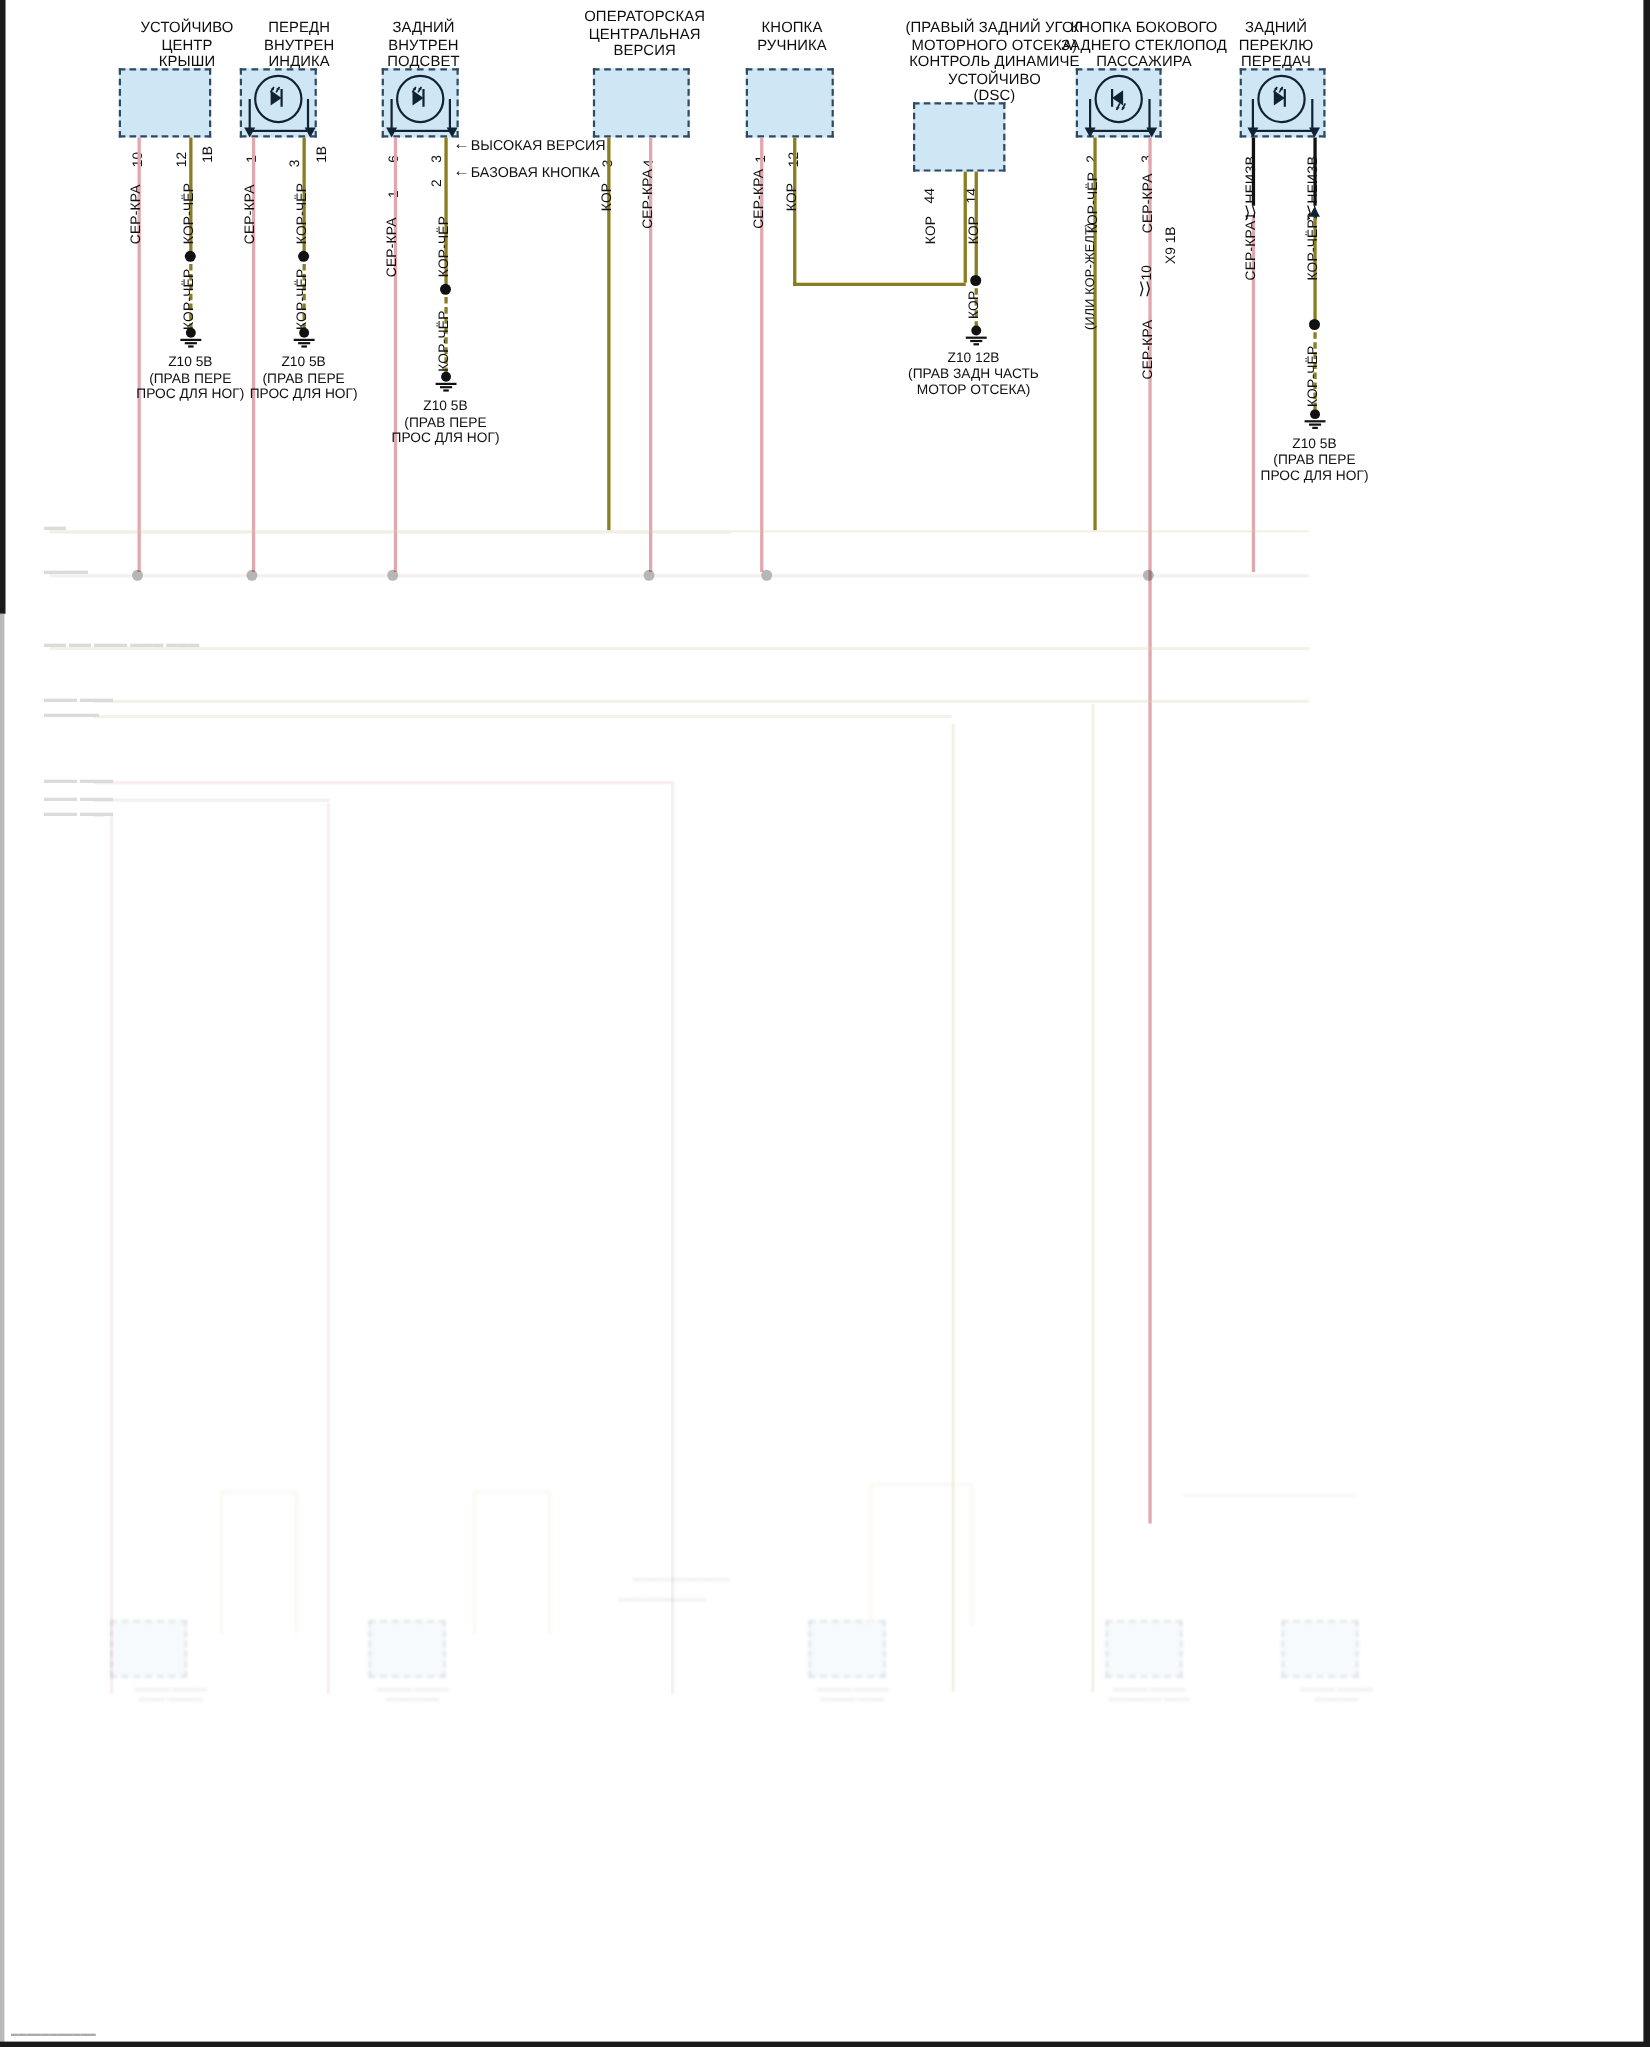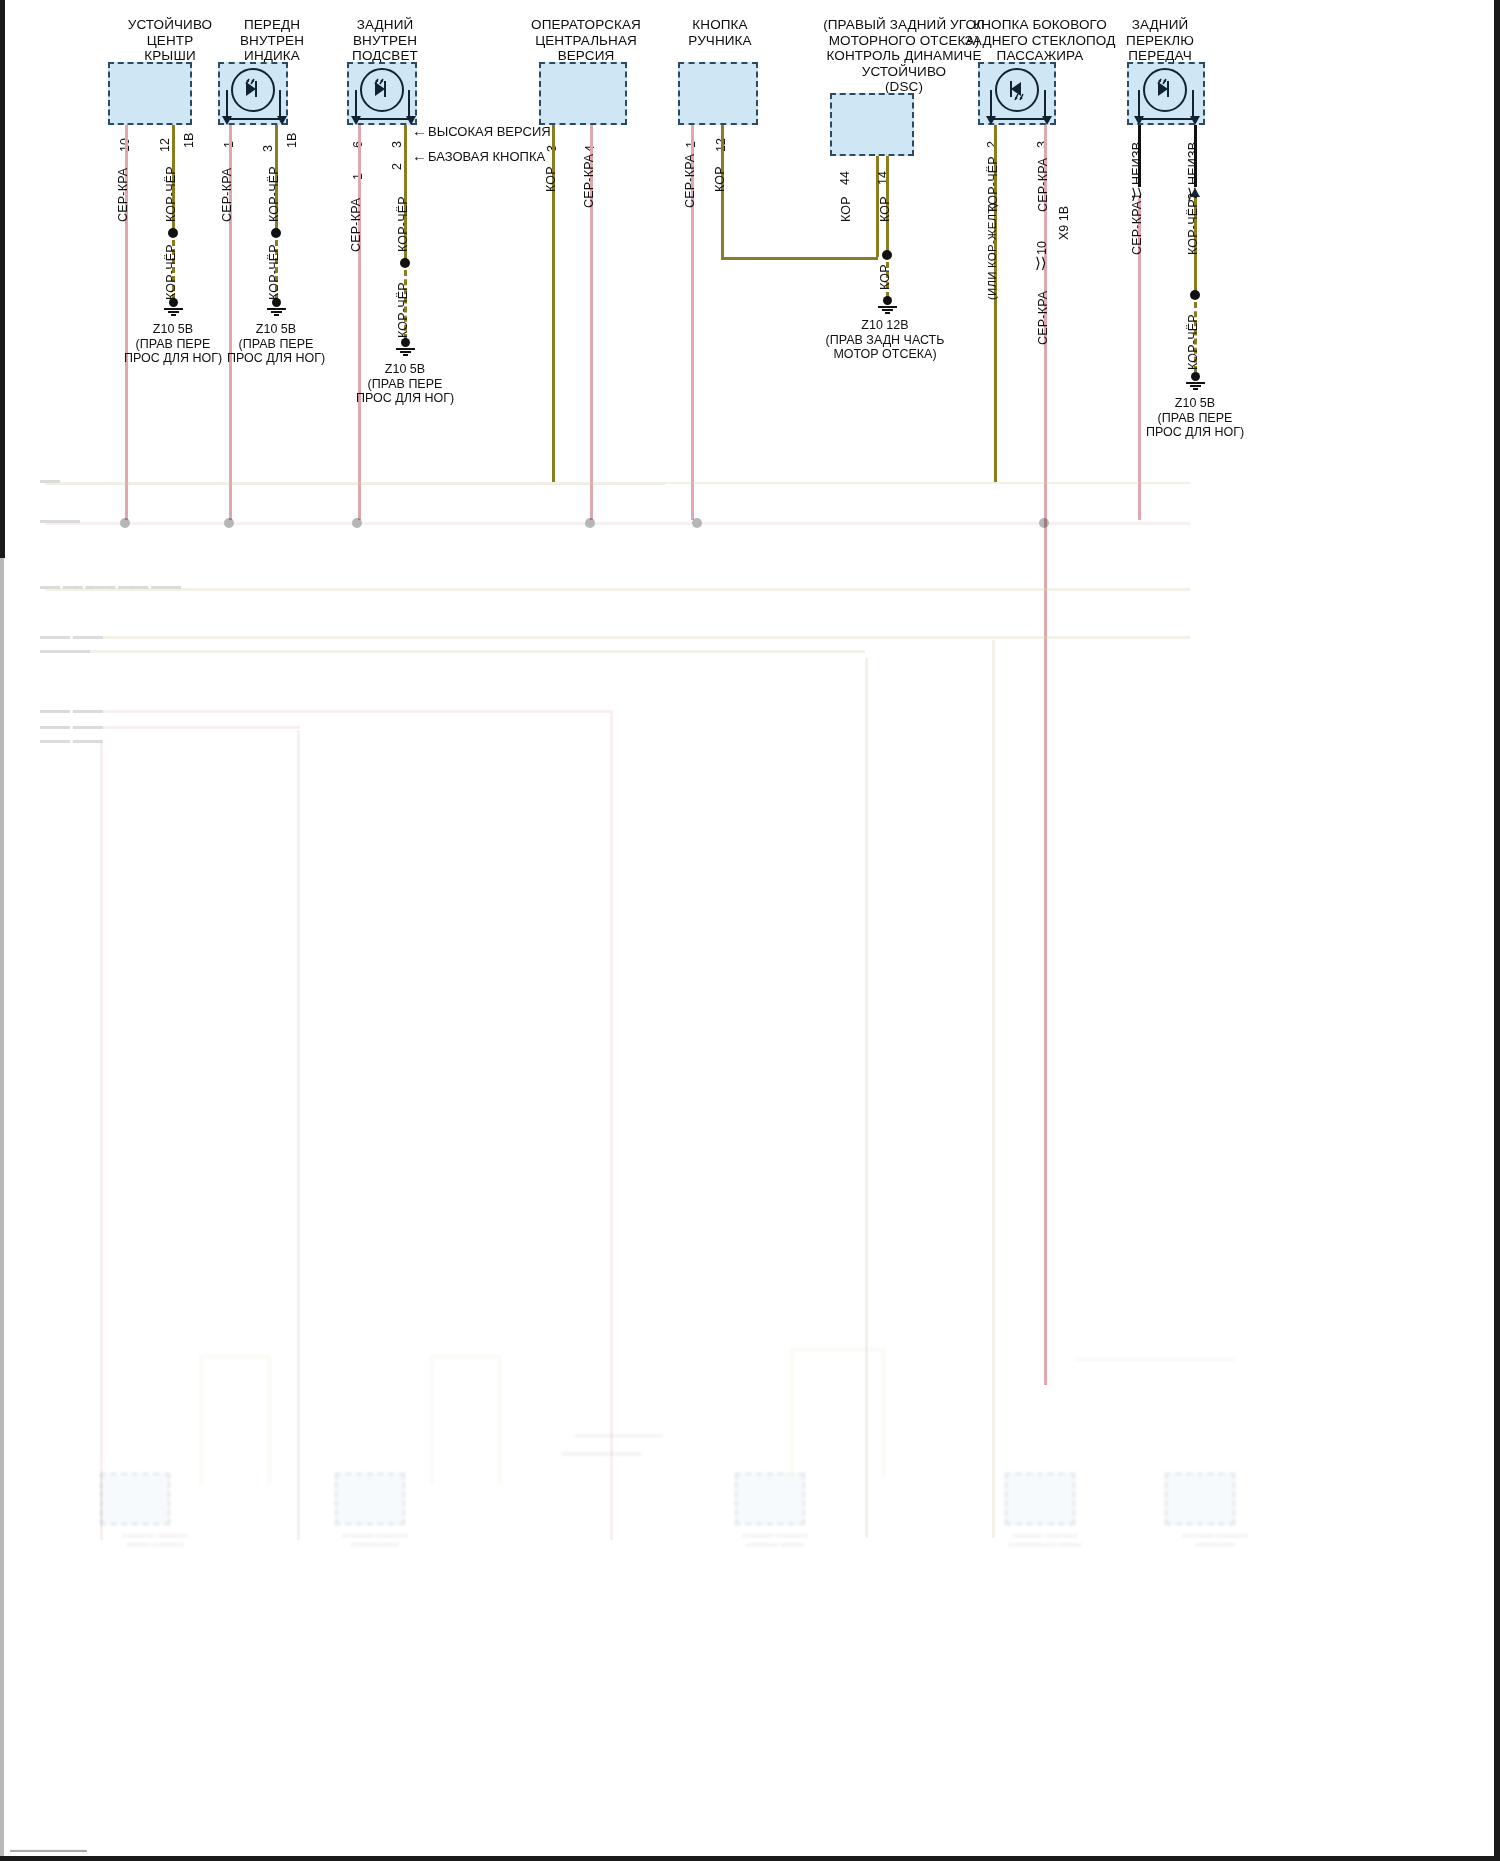--- a/index.html
+++ b/index.html
@@ -188,21 +188,21 @@
     <div>Z10 5B</div>
     <div>(ПРАВ ПЕРЕ</div>
     <div>ПРОС ДЛЯ НОГ)</div>
   </div>
 
   <div class="arrowL" style="left:412px;top:122px;">←</div>
   <div class="note" style="left:428px;top:124px;">ВЫСОКАЯ ВЕРСИЯ</div>
   <div class="arrowL" style="left:412px;top:147px;">←</div>
   <div class="note" style="left:428px;top:149px;">БАЗОВАЯ КНОПКА</div>
 
-  <div class="mtitle" style="left:497px;top:17px;width:178px;">
+  <div class="mtitle" style="left:497px;top:7px;width:178px;">
     <div>ОПЕРАТОРСКАЯ</div>
     <div>ЦЕНТРАЛЬНАЯ</div>
     <div>ВЕРСИЯ</div>
   </div>
   <div class="module" style="left:539px;top:62px;width:88px;height:63px;"></div>
   <div class="pin" style="left:545px;top:152px;">3</div>
   <div class="wire w-v c-brn" style="left:552px;top:125px;height:357px;"></div>
   <div class="vlabel" style="left:544px;top:192px;">КОР</div>
   <div class="pin" style="left:583px;top:152px;">4</div>
   <div class="wire w-v c-gray" style="left:590px;top:125px;height:395px;"></div>

